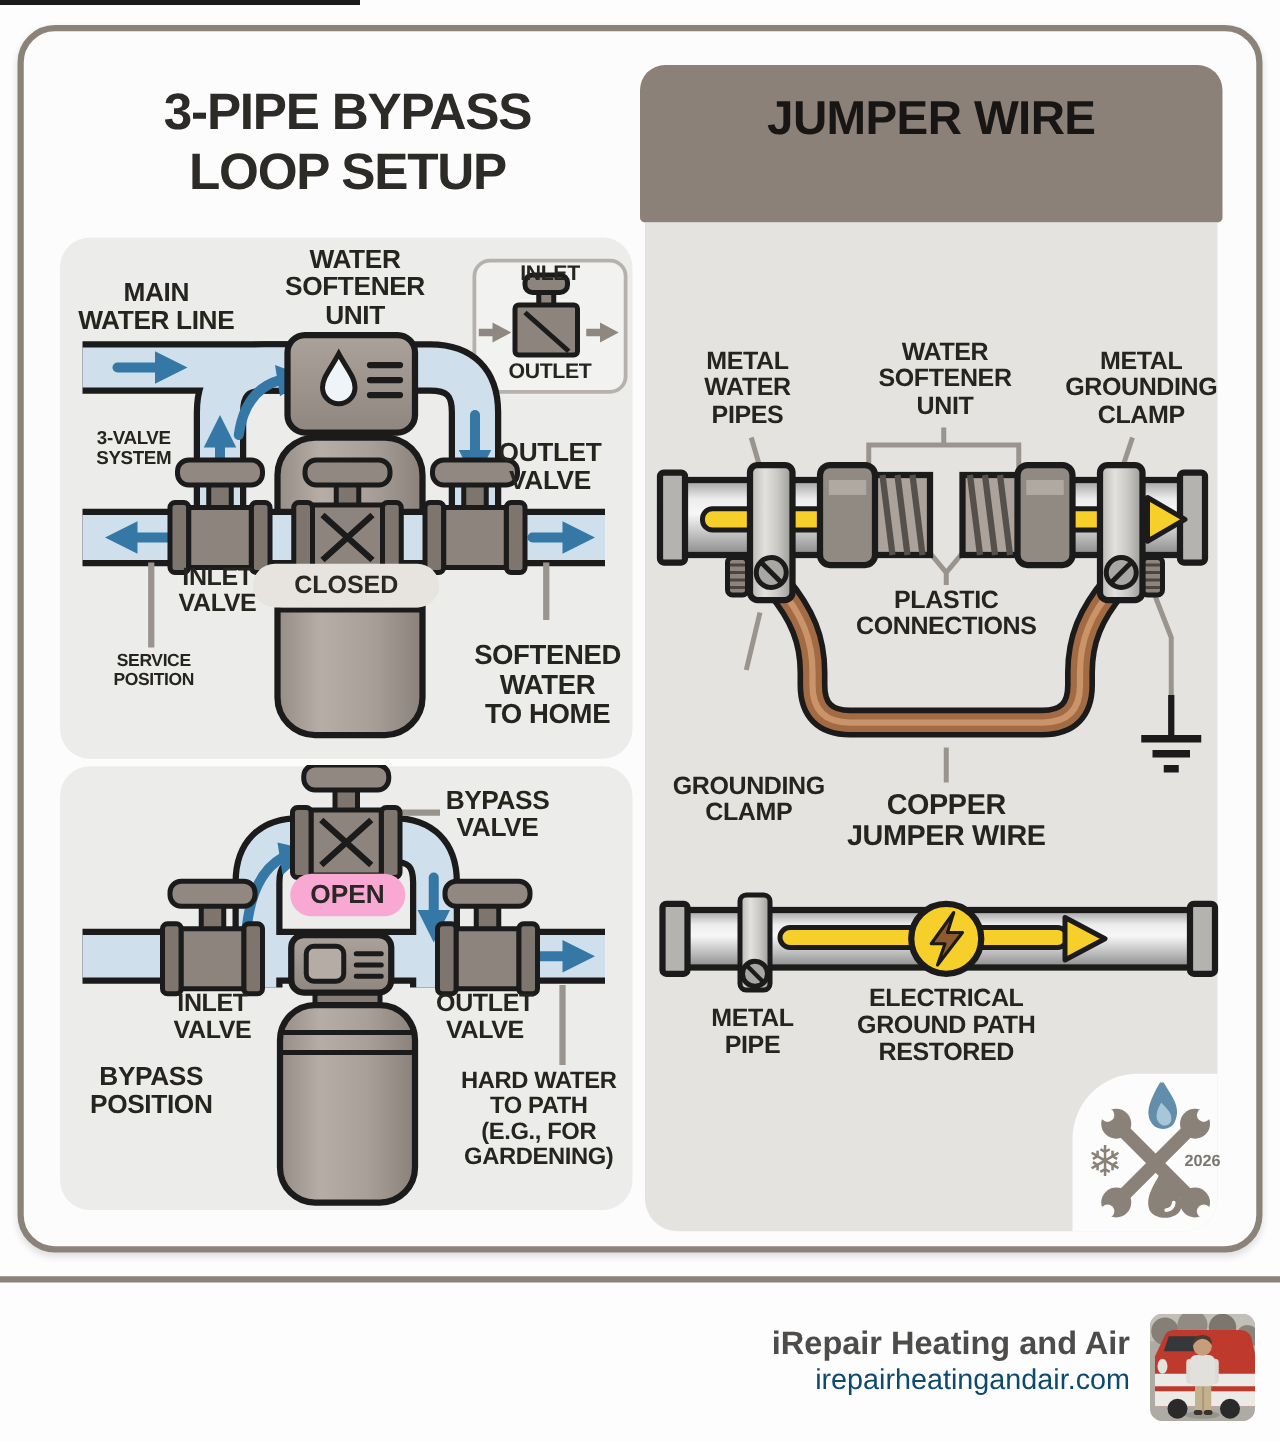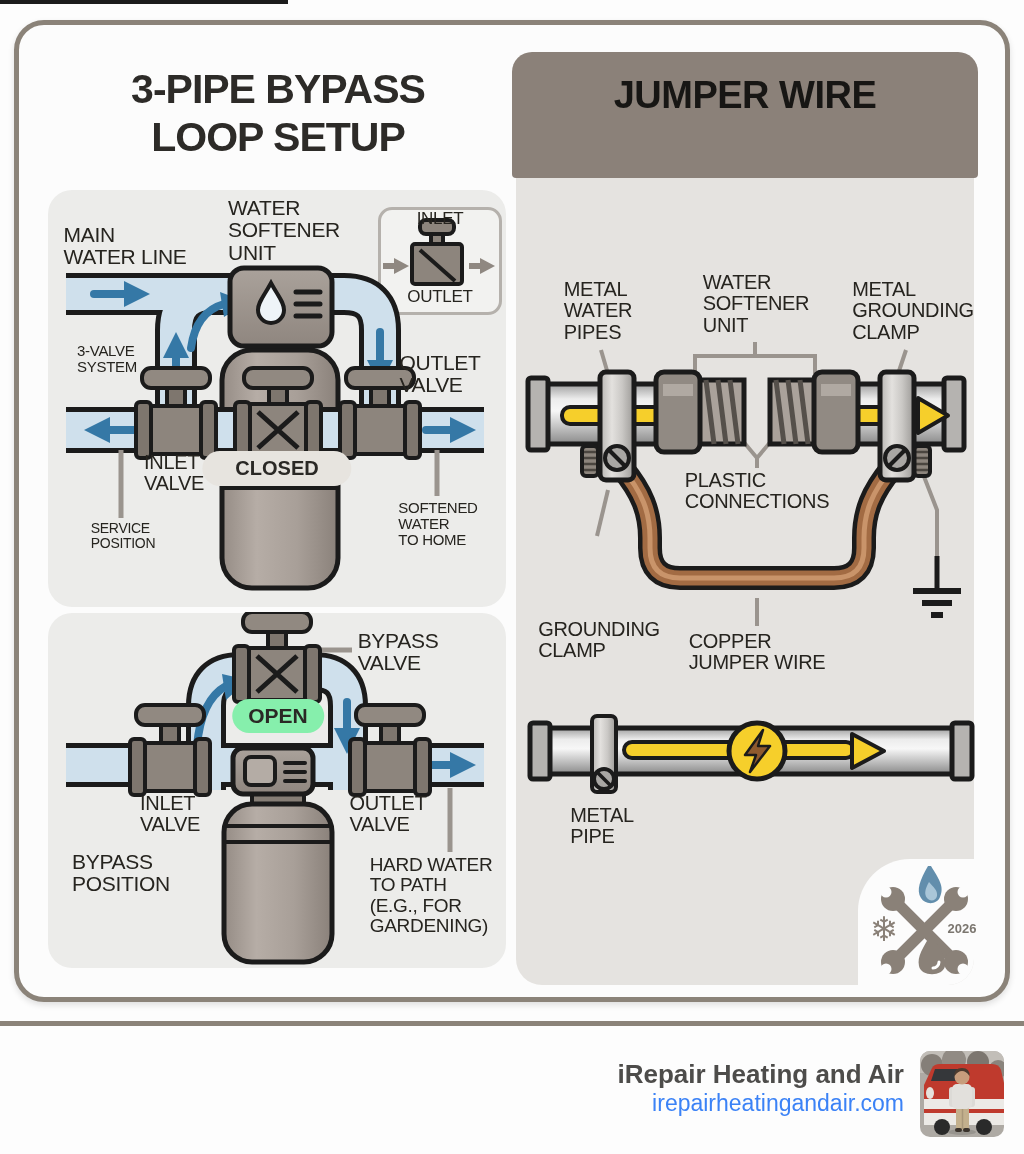--- a/index.html
+++ b/index.html
@@ -17,28 +17,28 @@
   .rpanel-header{position:absolute;left:512px;top:52px;width:466px;height:126px;background:#8b8179;
                  border-radius:20px 20px 4px 4px;}
   .rtitle1{position:absolute;left:50%;top:22px;transform:translateX(-50%);font-size:38px;font-weight:bold;
            color:#171614;letter-spacing:-0.5px;white-space:nowrap;}
   .rtitle2{position:absolute;left:50%;top:72px;transform:translateX(-50%);font-size:29px;font-weight:bold;
            color:#1c1b19;letter-spacing:-0.5px;white-space:nowrap;}
   .rpanel-body{position:absolute;left:516px;top:178px;width:458px;height:807px;background:#e5e3e0;
                border-radius:0 0 26px 26px;}
   .corner-inset{position:absolute;right:0;bottom:0;width:116px;height:126px;background:#fcfcfc;
                 border-top-left-radius:52px;border-bottom-right-radius:26px;}
-  .lbl{position:absolute;transform:translateX(-50%);text-align:left;white-space:pre-line;
-       font-weight:normal;color:#26241f;line-height:1.07;letter-spacing:-0.3px;}
+  .lbl{position:absolute;transform:translateX(-50%);text-align:center;white-space:pre-line;
+       font-weight:bold;color:#26241f;line-height:1.07;letter-spacing:-0.3px;}
   .badge{position:absolute;transform:translateX(-50%);font-weight:bold;color:#2a2825;text-align:center;}
   .badge-closed{background:#e7e4df;border-radius:19px;padding:6px 33px;font-size:20px;letter-spacing:0;}
-  .badge-open{background:#86efac;border-radius:18px;padding:5px 16px;font-size:21px;}
+  .badge-open{background:#f9a8d4;border-radius:18px;padding:5px 16px;font-size:21px;}
   .divider{position:absolute;left:0;top:1021px;width:1024px;height:5px;background:#8b8379;}
   .f-company{position:absolute;right:120px;top:1059px;font-size:26px;font-weight:bold;color:#4d4c4a;white-space:nowrap;}
-  .f-site{position:absolute;right:120px;top:1090px;font-size:23px;color:#3b82f6;white-space:nowrap;}
+  .f-site{position:absolute;right:120px;top:1090px;font-size:23px;color:#0c4a6e;white-space:nowrap;}
   .photo{position:absolute;left:920px;top:1051px;width:84px;height:86px;border-radius:10px;overflow:hidden;}
   svg{position:absolute;display:block;}
 </style>
 </head>
 <body>
 
 <div class="page">
 
   <svg width="0" height="0" aria-hidden="true">
     <defs>
@@ -295,21 +295,21 @@
   <div class="lbl" style="left:440px;top:288px;font-size:17px">OUTLET</div>
   <div class="lbl" style="left:107px;top:343px;font-size:15px">3-VALVE
 SYSTEM</div>
   <div class="lbl" style="left:440px;top:352px;font-size:21px">OUTLET
 VALVE</div>
   <div class="lbl" style="left:174px;top:452px;font-size:20px">INLET
 VALVE</div>
   <div class="badge badge-closed" style="left:277px;top:451px">CLOSED</div>
   <div class="lbl" style="left:123px;top:521px;font-size:14px">SERVICE
 POSITION</div>
-  <div class="lbl" style="left:438px;top:500px;font-size:15px">SOFTENED
+  <div class="lbl" style="left:438px;top:512px;font-size:22px">SOFTENED
 WATER
 TO HOME</div>
 
   <div class="lbl" style="left:398px;top:630px;font-size:21px">BYPASS
 VALVE</div>
   <div class="badge badge-open" style="left:278px;top:699px">OPEN</div>
   <div class="lbl" style="left:170px;top:793px;font-size:20px">INLET
 VALVE</div>
   <div class="lbl" style="left:388px;top:793px;font-size:20px">OUTLET
 VALVE</div>
@@ -326,24 +326,27 @@
   <div class="lbl" style="left:756px;top:272px;font-size:20px">WATER
 SOFTENER
 UNIT</div>
   <div class="lbl" style="left:913px;top:279px;font-size:20px">METAL
 GROUNDING
 CLAMP</div>
   <div class="lbl" style="left:757px;top:470px;font-size:20px">PLASTIC
 CONNECTIONS</div>
   <div class="lbl" style="left:599px;top:619px;font-size:20px">GROUNDING
 CLAMP</div>
-  <div class="lbl" style="left:757px;top:631px;font-size:20px">COPPER
+  <div class="lbl" style="left:757px;top:631px;font-size:23px">COPPER
 JUMPER WIRE</div>
   <div class="lbl" style="left:602px;top:805px;font-size:20px">METAL
 PIPE</div>
+  <div class="lbl" style="left:757px;top:789px;font-size:20px">ELECTRICAL
+GROUND PATH
+RESTORED</div>
 
   <div class="divider"></div>
   <div class="f-company">iRepair Heating and Air</div>
   <div class="f-site">irepairheatingandair.com</div>
   <div class="photo">
     <svg style="position:static" width="84" height="86" viewBox="0 0 84 86">
       <rect width="84" height="86" fill="#aeaaa4"></rect>
       <rect width="84" height="22" fill="#c2beb8"></rect>
       <circle cx="12" cy="14" r="11" fill="#857f78"></circle>
         <circle cx="34" cy="9" r="12" fill="#918b84"></circle>

